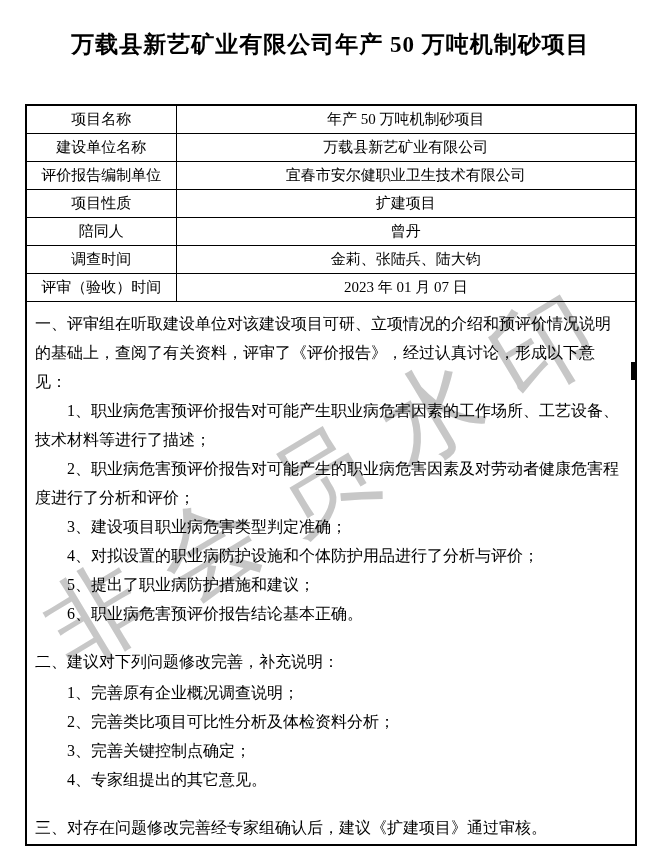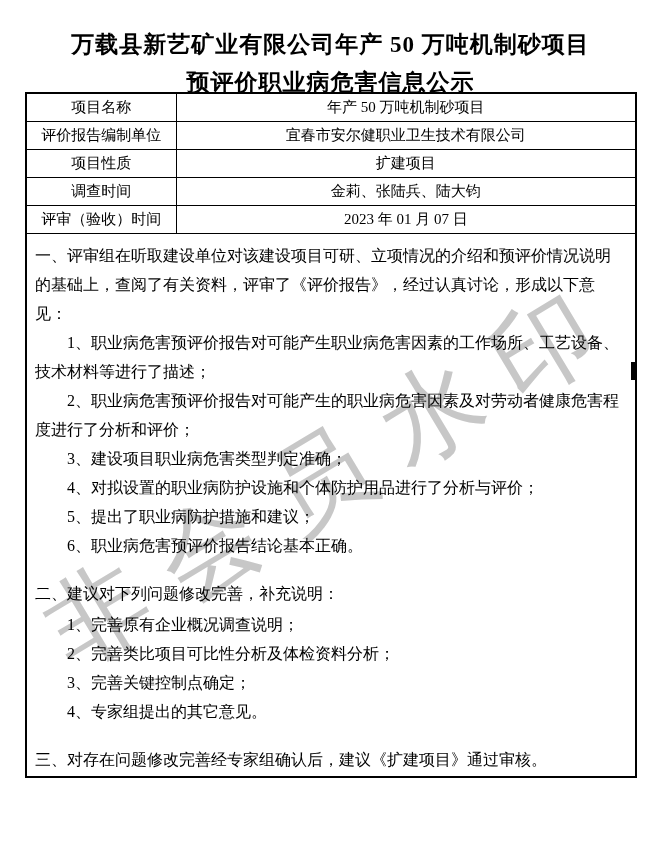--- a/index.html
+++ b/index.html
@@ -30,21 +30,21 @@
     text-align: center;
     font-weight: bold;
     font-size: 23px;
     line-height: 38px;
     z-index: 2;
     color: #000;
   }
   .doc-title div { letter-spacing: 1px; }
   table.info {
     position: absolute;
-    top: 92px; left: 25px;
+    top: 104px; left: 25px;
     width: 610px;
     border-collapse: collapse;
     table-layout: fixed;
     z-index: 2;
     background: transparent;
     border: 2px solid #000;
   }
   table.info td {
     border: 1px solid #000;
     font-size: 15px;
@@ -75,42 +75,49 @@
     z-index: 3;
   }
 </style>
 </head>
 <body>
 
 <div class="watermark" style="color: rgb(199, 199, 199);">非会员水印</div>
 
 <div class="doc-title">
   <div>万载县新艺矿业有限公司年产 50 万吨机制砂项目</div>
-  <div>预评价职业病危害信息公示</div>
 </div>
 
 <table class="info">
   <colgroup>
     <col style="width:150px">
       <col style="width:123px">
       <col style="width:142px">
       <col style="width:195px">
   </colgroup>
   <tbody>
     <tr>
       <td>项目名称</td>
       <td colspan="3">年产 50 万吨机制砂项目</td>
     </tr>
     <tr>
+      <td>建设单位名称</td>
+      <td colspan="3">万载县新艺矿业有限公司</td>
+    </tr>
+    <tr>
       <td>评价报告编制单位</td>
       <td colspan="3">宜春市安尔健职业卫生技术有限公司</td>
     </tr>
     <tr>
       <td>项目性质</td>
       <td colspan="3">扩建项目</td>
+    </tr>
+    <tr>
+      <td>陪同人</td>
+      <td colspan="3">曾丹</td>
     </tr>
     <tr>
       <td>调查时间</td>
       <td colspan="3">金莉、张陆兵、陆大钧</td>
     </tr>
     <tr>
       <td>评审（验收）时间</td>
       <td colspan="3">2023 年 01 月 07 日</td>
     </tr>
     <tr>

